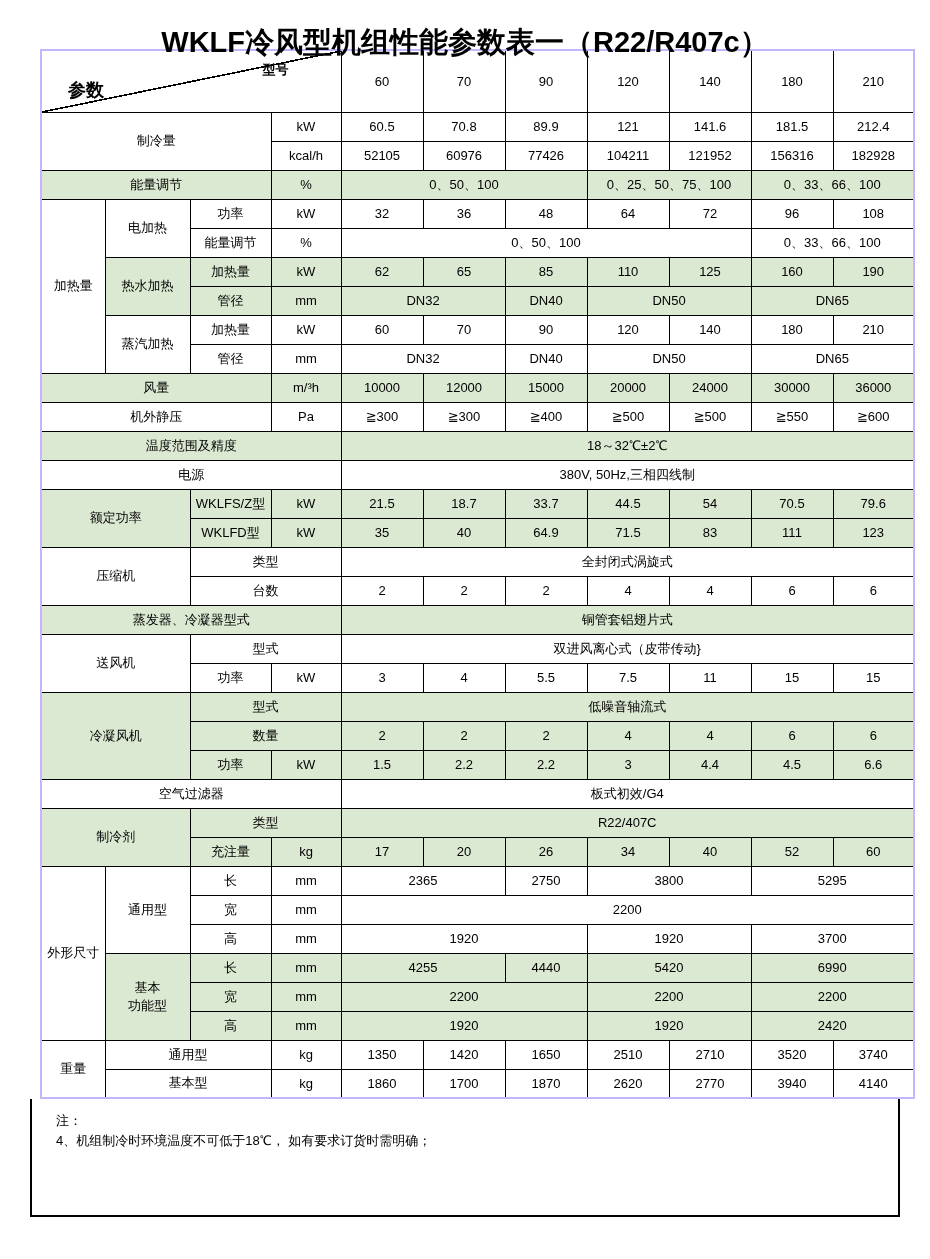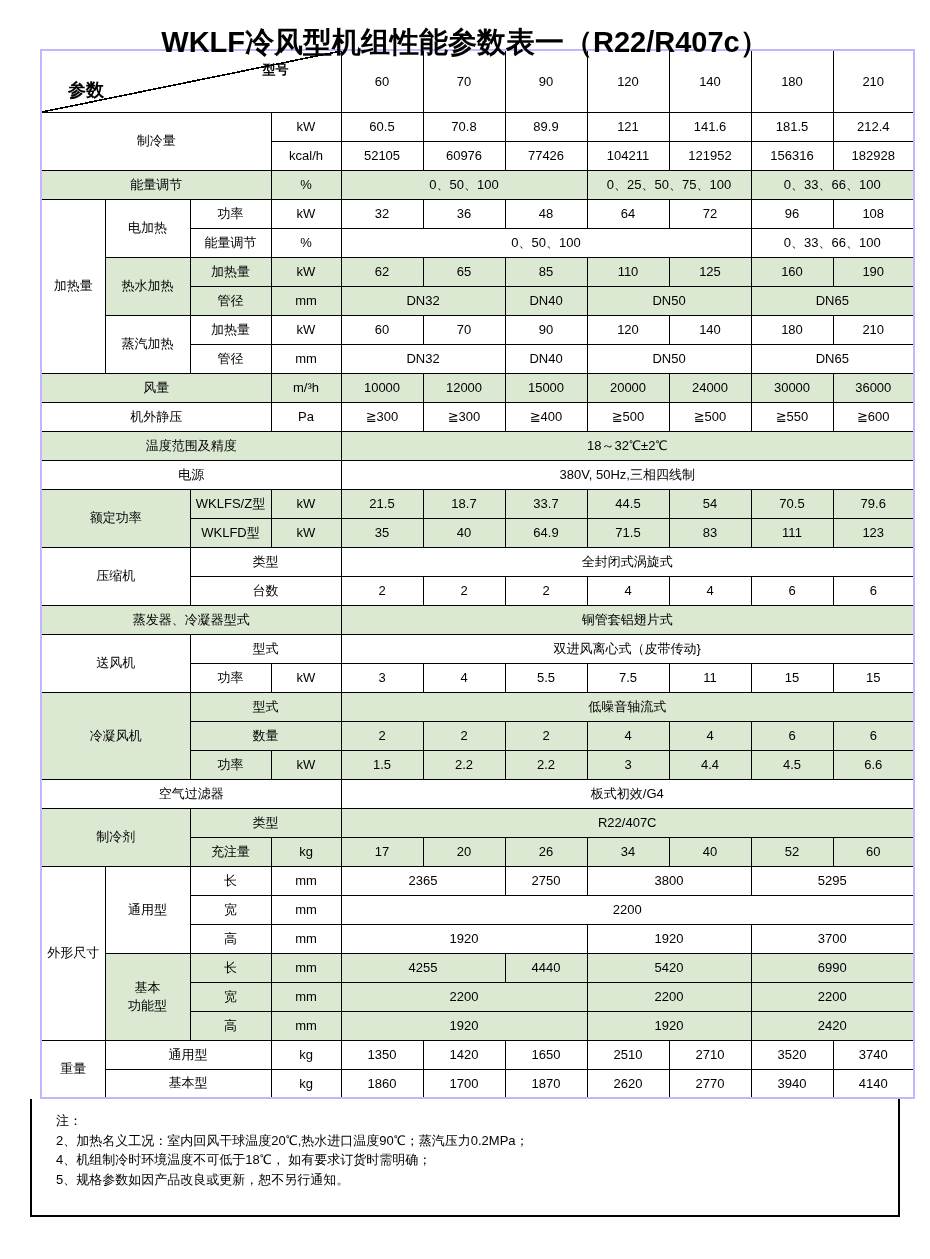--- a/index.html
+++ b/index.html
@@ -365,17 +365,15 @@
           <td class="dat">2620</td>
           <td class="dat">2770</td>
           <td class="dat">3940</td>
           <td class="dat">4140</td>
         </tr>
       </tbody>
   </table>
 
   <div class="notes">
       <div class="note-line">注：</div>
-      <div class="note-line">2、加热名义工况：室内回风干球温度20℃,热水进口温度90℃；蒸汽压力0.2MPa；</div>
       <div class="note-line">4、机组制冷时环境温度不可低于18℃， 如有要求订货时需明确；</div>
-      <div class="note-line">5、规格参数如因产品改良或更新，恕不另行通知。</div>
     </div>
 </div>
 
 </body></html>

